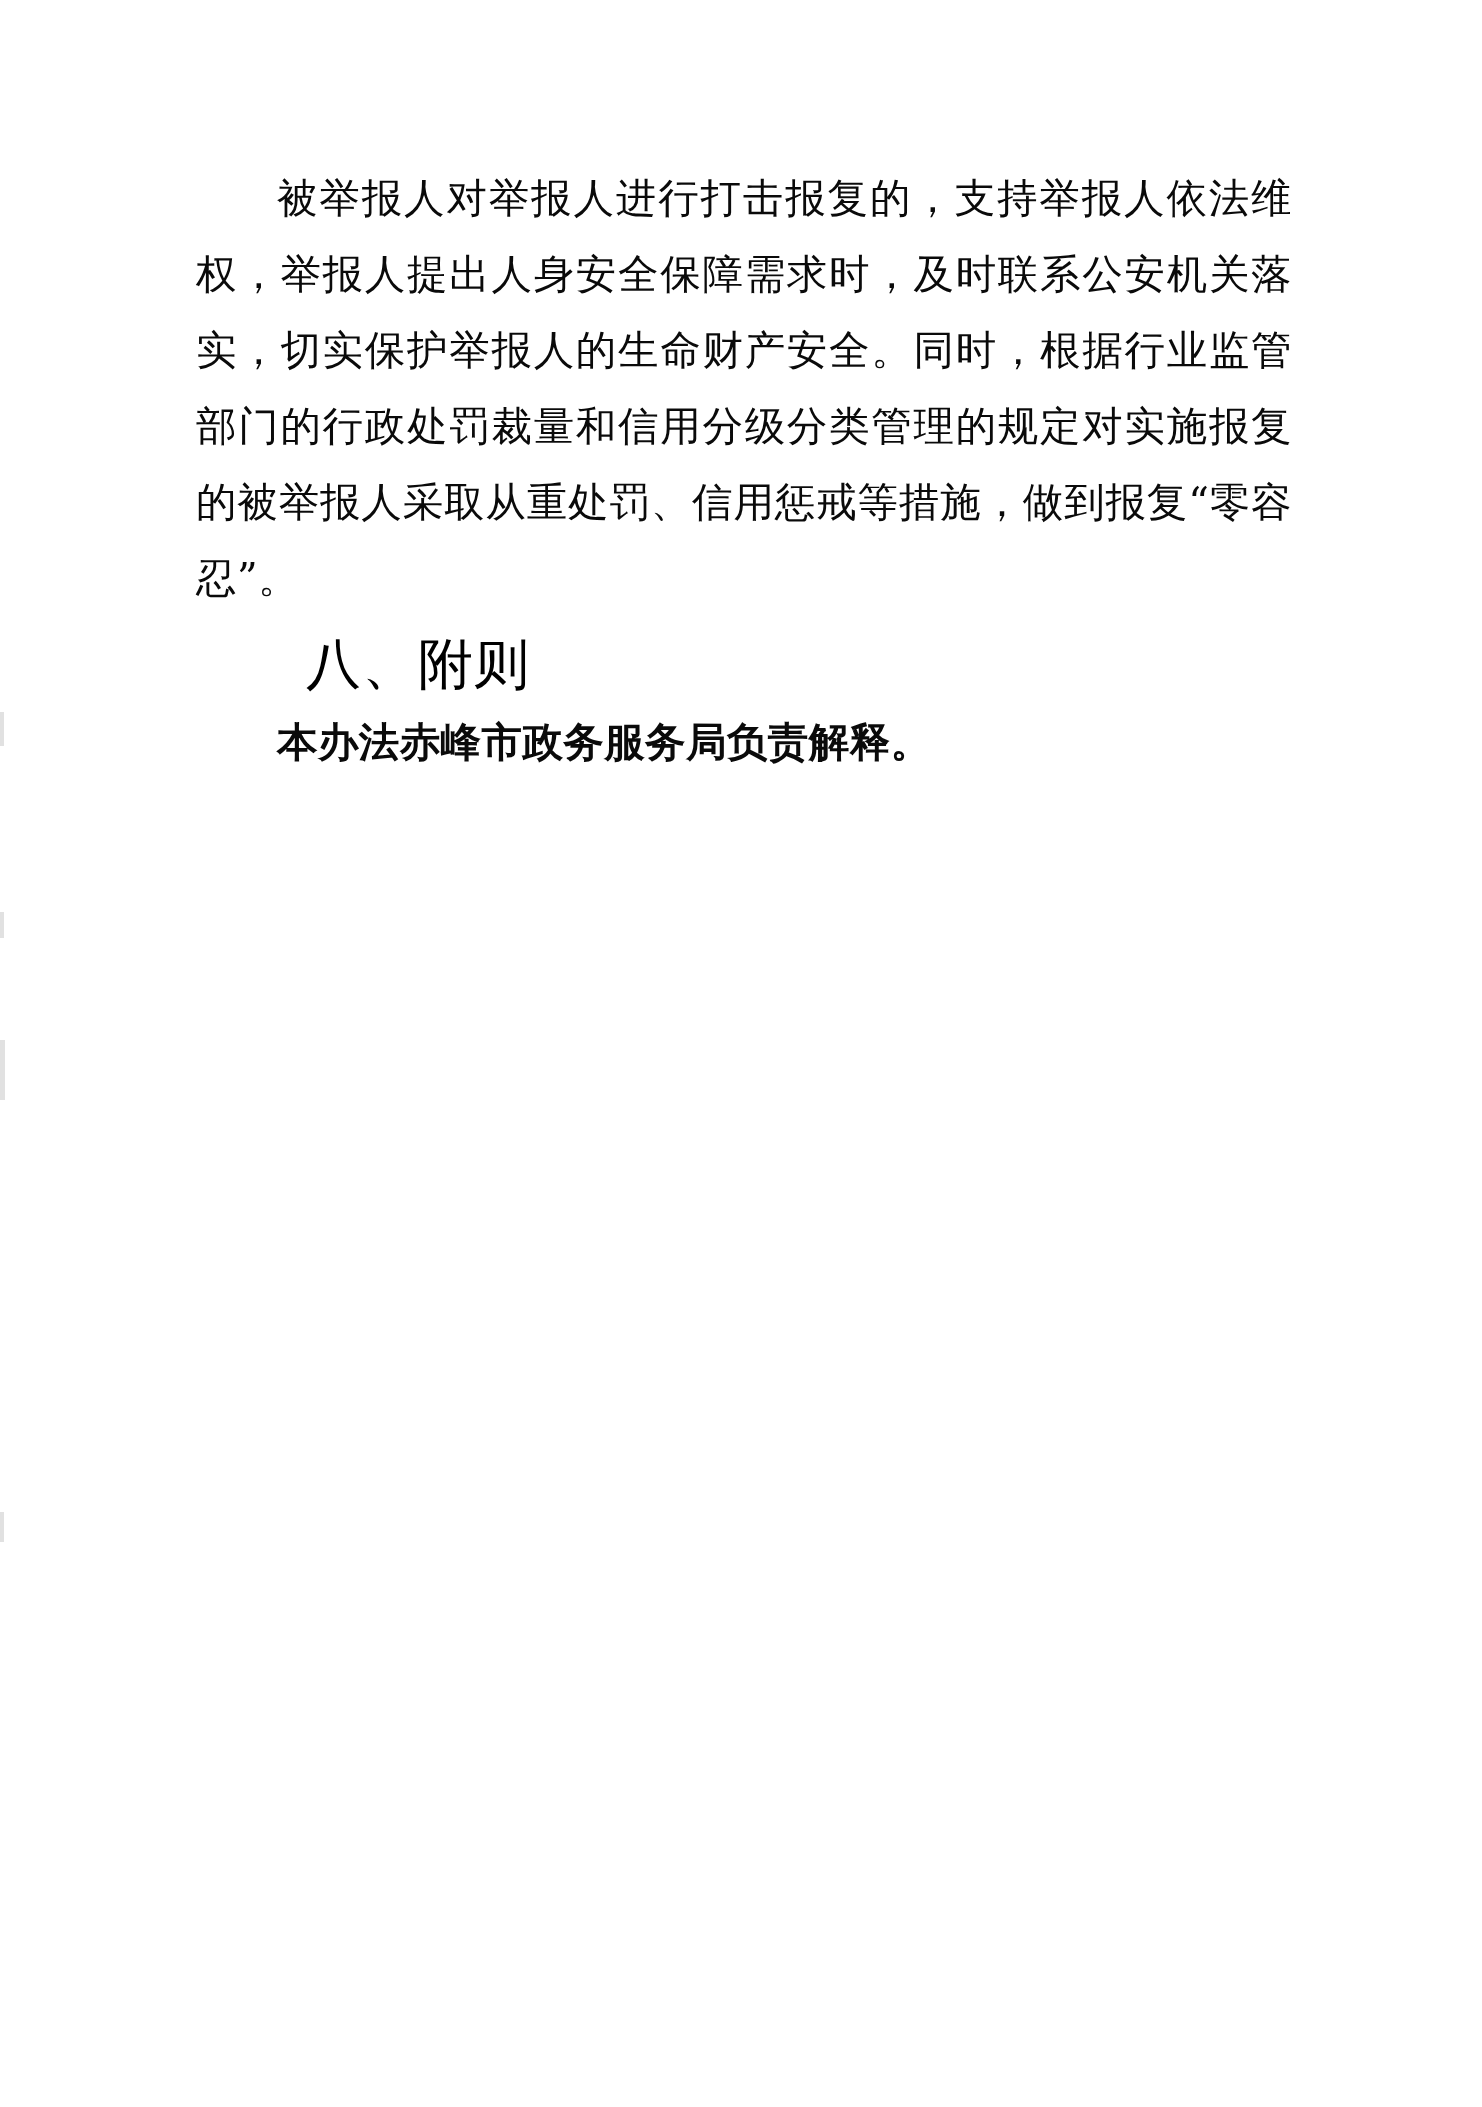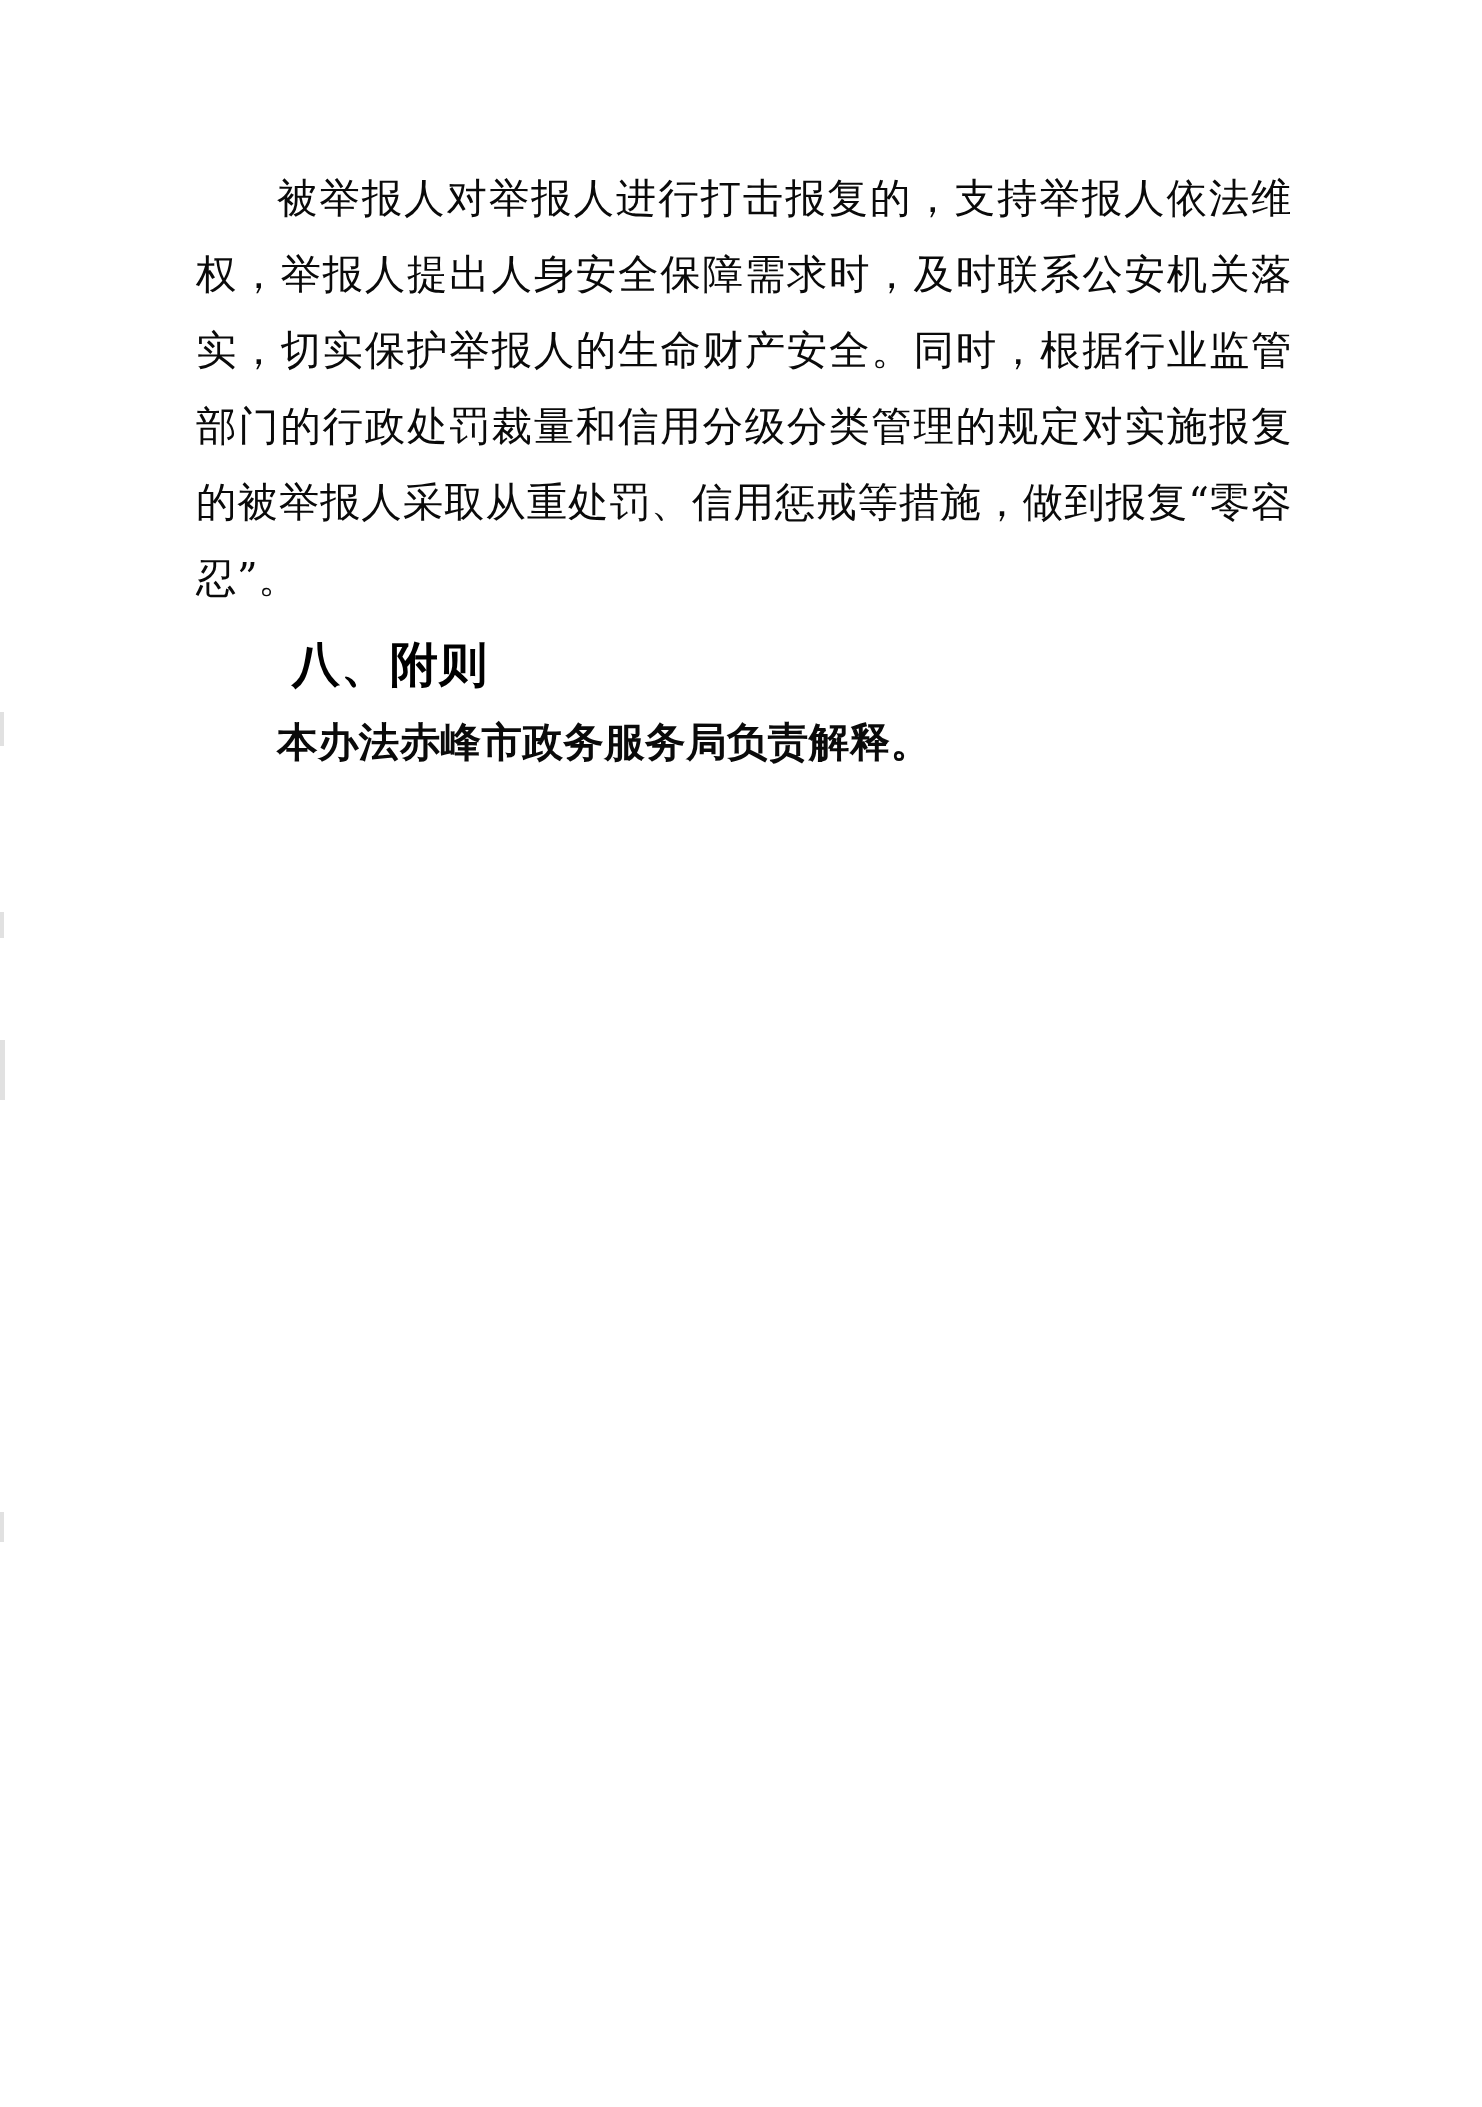--- a/index.html
+++ b/index.html
@@ -37,26 +37,26 @@
     color: #0a0a0a;
     text-align: justify;
     text-justify: inter-ideograph;
     text-indent: 2em;
     margin: 0 0 4px 0;
     letter-spacing: 0.4px;
     font-weight: 500;
   }
   .heading {
     font-family: "DejaVu Serif", serif;
-    font-size: 48px;
+    font-size: 55px;
     line-height: 76px;
     color: #000000;
     text-indent: 2em;
     margin: 10px 0 0 0;
-    font-weight: 700;
+    font-weight: 400;
     letter-spacing: 1px;
   }
   .para-last {
     margin-top: 2px;
     font-weight: bold;
   }
 </style>
 </head>
 <body>
 

